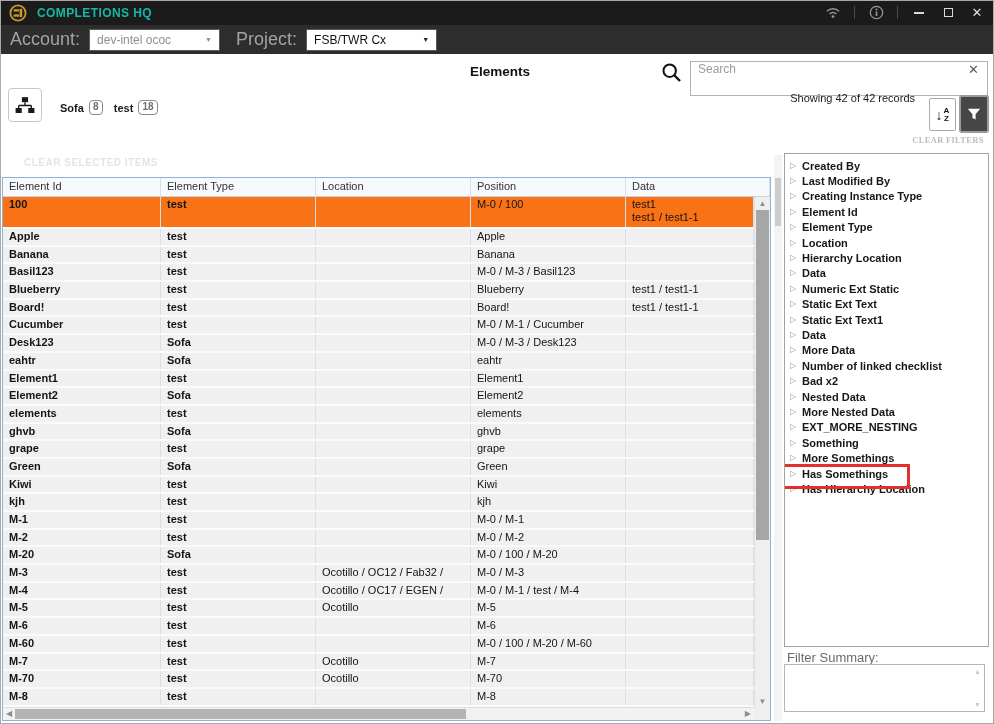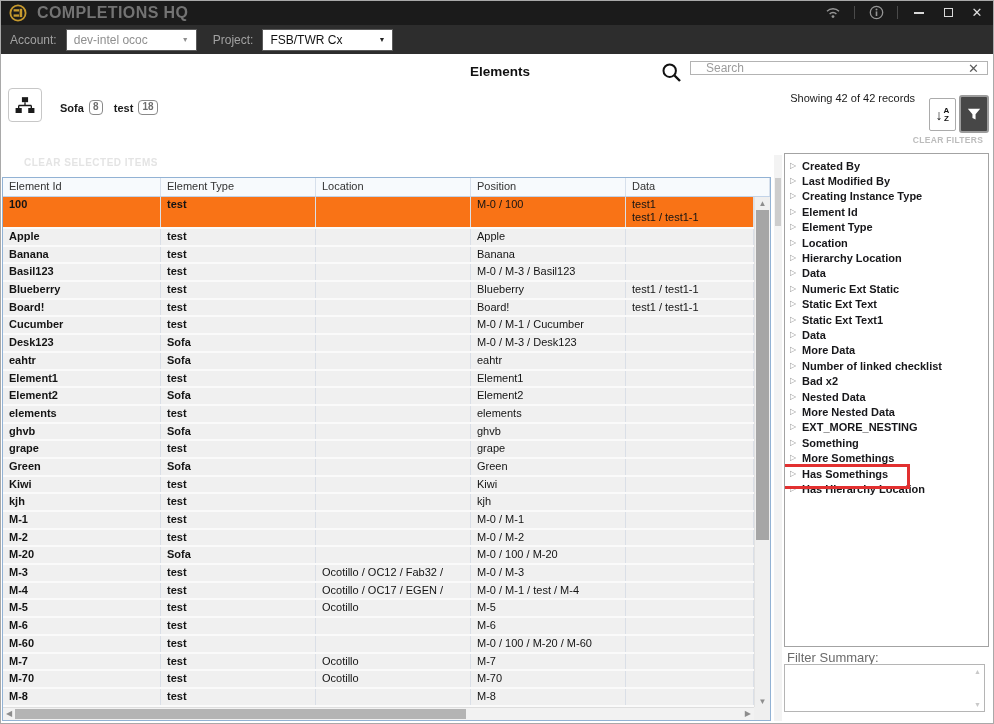--- a/index.html
+++ b/index.html
@@ -7,68 +7,68 @@
   body {
     width:994px; height:724px; overflow:hidden; position:relative;
     background:#ffffff; font-family:"Liberation Sans", sans-serif;
   }
   .window-border { position:absolute; inset:0; border:1px solid #a9a9a9; pointer-events:none; z-index:99; }
 
   
   .titlebar { position:absolute; left:0; top:0; width:994px; height:25px; background:#1b1b1b;
     display:flex; align-items:center; padding:0 9px; }
   .logo { width:18px; height:18px; margin-right:10px; flex:none; }
-  .app-title { color:#737373; font-size:16px; font-weight:bold; letter-spacing:.4px; }
+  .app-title { color:#14b8a6; font-size:12px; font-weight:bold; letter-spacing:.4px; }
   .win-controls { margin-left:auto; display:flex; align-items:center; gap:13px; }
   .win-sep { width:1px; height:13px; background:#4a4a4a; }
   .glyph-btn { display:flex; align-items:center; justify-content:center; width:16px; height:16px; cursor:default; }
   .min-bar { width:10px; height:2px; background:#d9d9d9; }
   .max-box { width:9px; height:9px; border:1px solid #d9d9d9; }
   .close-x { color:#dedede; font-size:13px; line-height:13px; }
 
   
   .account-bar { position:absolute; left:0; top:25px; width:994px; height:29px; background:#2d2d2d;
     display:flex; align-items:center; padding:0 10px; }
-  .bar-label { color:#a2a2a2; font-size:12px;text-align:center; }
+  .bar-label { color:#a2a2a2; font-size:18px;text-align:center; }
   .dropdown { background:#fff; height:22px; display:flex; align-items:center; padding:0 7px;
     font-size:12px; margin-left:9px; border:1px solid #5a5a5a; }
   .dropdown .dd-text { flex:1; white-space:nowrap; overflow:hidden; }
   .dropdown .chev { font-size:7px; margin-left:8px; }
   .dd-account { width:131px; color:#8f8f8f; }
   .dd-account .chev { color:#8f8f8f; }
   .dd-project { width:131px; color:#111; }
   .dd-project .chev { color:#222; }
   .proj-label { margin-left:16px; }
 
   
   .page-title { position:absolute; left:470px; top:64px; font-size:13.5px; font-weight:bold; color:#111; }
   .search-icon { position:absolute; left:661px; top:62px; }
-  .searchbox { position:absolute; left:690px; top:61px; width:298px; height:14px;
-    border:1px solid #b3b3b3; display:flex; align-items:center; background:#fff;padding-left:8px; }
+  .searchbox { position:absolute; left:690px; top:61px; width:298px; height:35px;
+    border:1px solid #b3b3b3; display:flex; align-items:flex-start; background:#fff; }
   .searchbox input { flex:1; border:none; outline:none; font-size:12px; padding:0 7px;
     font-family:"Liberation Sans",sans-serif; color:#333; background:transparent; }
   .searchbox input::placeholder { color:#9c9c9c; }
   .clear-x { color:#5a5a5a; font-size:13px; padding:0 8px; }
   .records { position:absolute; right:79px; top:92px; font-size:11px; color:#1a1a1a; }
 
   .hierarchy-btn { position:absolute; left:8px; top:88px; width:34px; height:34px; background:#fff;
     border:1px solid #c7c7c7; border-radius:4px; display:flex; align-items:center; justify-content:center; }
   .badges { position:absolute; left:54px; top:100px; display:flex; align-items:center; gap:5px; }
   .badge-label { font-size:11px; font-weight:bold; color:#1a1a1a; margin-left:6px; }
   .badge-count { border:1.5px solid #8a8a8a; border-radius:4px; font-size:10px; font-weight:bold;
     color:#6e6e6e; padding:0 3px; min-width:14px; height:15px; line-height:12px; text-align:center; background:#fff; }
 
   .sort-btn { position:absolute; left:929px; top:98px; width:27px; height:33px; background:#fff;
     border:1px solid #ababab; border-radius:2px; display:flex; align-items:center; justify-content:center; gap:1px; }
   .sort-arrow { font-size:14px; font-weight:bold; color:#111; line-height:14px; }
   .sort-letters { display:flex; flex-direction:column; font-size:8px; font-weight:bold; color:#111; line-height:8px; }
   .filter-btn { position:absolute; left:959px; top:95px; width:30px; height:38px; background:#474747;
     border:2px solid #9c9c9c; border-radius:3px; display:flex; align-items:center; justify-content:center; }
   .clear-filters { position:absolute; left:906px; top:135px; width:84px; text-align:center;
-    font-size:8.5px; font-weight:bold; color:#bcbcbc; letter-spacing:.3px; }
+    font-size:8.5px; font-weight:bold; color:#bcbcbc; letter-spacing:.3px;font-family:Liberation Serif, serif; }
   .clear-selected { position:absolute; left:24px; top:157px; font-size:10px; font-weight:bold;
     color:#e4e4e4; letter-spacing:.5px; }
 
   
   .table { position:absolute; left:2px; top:177px; width:769px; height:544px;
     border:1px solid #92b2d4; background:#fff; }
   .thead { display:flex; height:19px; background:#f7fafd; border-bottom:1px solid #c2d3e8; }
   .th { font-size:11px; color:#333; padding:2px 6px; border-right:1px solid #d7e0ec; overflow:hidden; white-space:nowrap; }
   .c0 { width:158px; flex:none; } .c1 { width:155px; flex:none; }
   .c2 { width:155px; flex:none; } .c3 { width:155px; flex:none; } .c4 { flex:1; }

